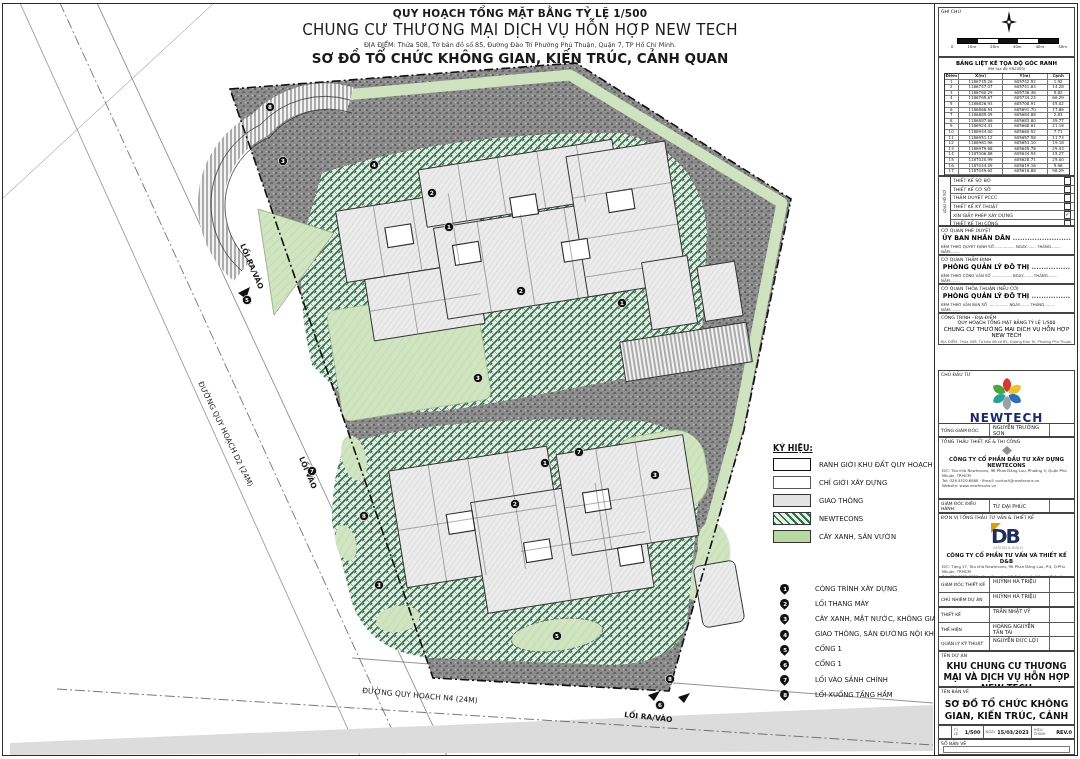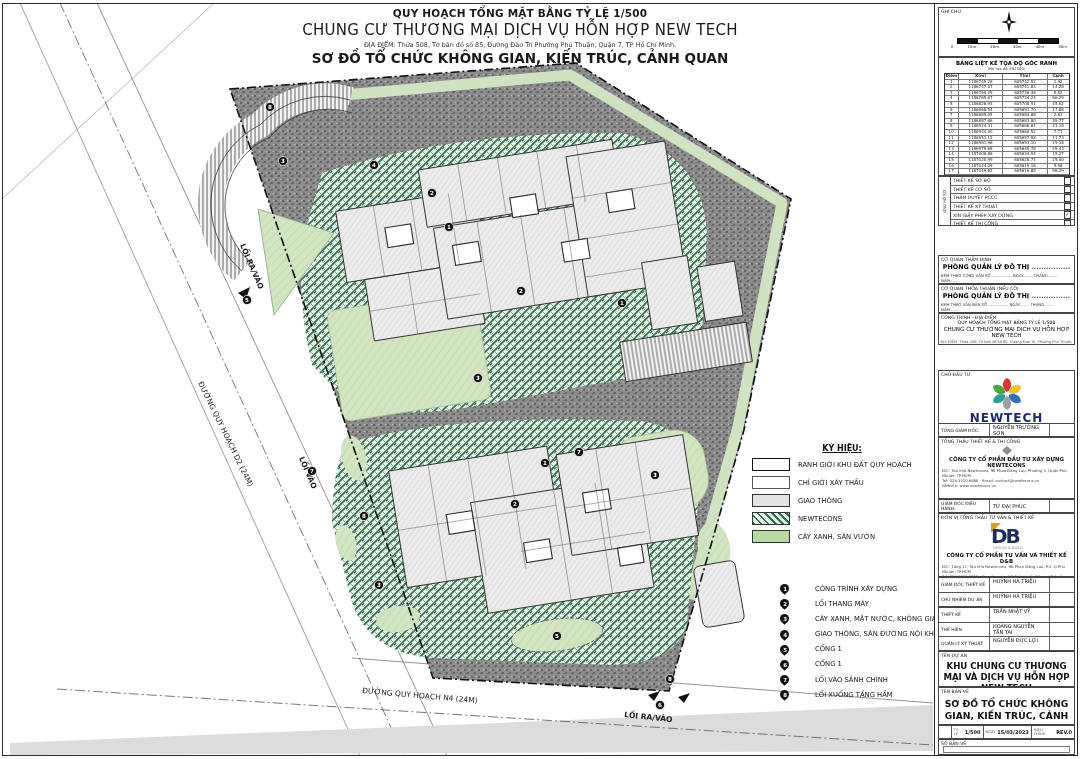--- a/index.html
+++ b/index.html
@@ -8,21 +8,21 @@
   svg text{user-select:none;}
 
   
   .titleblock{position:absolute;left:170px;top:7px;width:700px;text-align:center;color:#1a1a1a;line-height:1.25;}
   .tb1{font-size:10.5px;font-weight:bold;letter-spacing:.2px;}
   .tb2{font-size:15px;letter-spacing:.3px;margin-top:1px;}
   .tb3{font-size:6.4px;color:#333;margin-top:1px;}
   .tb4{font-size:13.5px;font-weight:bold;margin-top:1px;}
 
   
-  .legend{position:absolute;left:752px;top:444px;width:180px;font-size:6.8px;color:#111;text-align:center;}
+  .legend{position:absolute;left:773px;top:444px;width:180px;font-size:6.8px;color:#111;}
   .legend .lt{font-size:8px;font-weight:bold;text-decoration:underline;margin-bottom:5px;}
   .lrow{display:flex;align-items:center;margin-bottom:5px;}
   .sw{width:36px;height:11px;margin-right:8px;border:1px solid #333;flex:0 0 auto;}
   .sw.boundary{border:1.6px solid #111;background:#fff;}
   .sw.buildline{border:1px solid #555;background:#fff;}
   .sw.traffic{background:#e3e3e3;}
   .sw.hard{background:repeating-linear-gradient(45deg,#2c7350 0 2px,#e7eee4 2px 5px);}
   .sw.green{background:#b7d9a2;}
 
   
@@ -264,21 +264,21 @@
   </div>
 
   <div class="legend">
     <div class="lt">KÝ HIỆU:</div>
     <div class="lrow">
         <div class="sw boundary"></div>
         <span>RANH GIỚI KHU ĐẤT QUY HOẠCH</span>
       </div>
     <div class="lrow">
         <div class="sw buildline"></div>
-        <span>CHỈ GIỚI XÂY THẦU</span>
+        <span>CHỈ GIỚI XÂY DỰNG</span>
       </div>
     <div class="lrow">
         <div class="sw traffic"></div>
         <span>GIAO THÔNG</span>
       </div>
     <div class="lrow">
         <div class="sw hard"></div>
         <span>NEWTECONS</span>
       </div>
     <div class="lrow">
@@ -512,20 +512,25 @@
       <div class="phrow">
           <span>XIN GIẤY PHÉP XÂY DỰNG</span>
           <span class="cbx">✓</span>
         </div>
       <div class="phrow">
           <span>THIẾT KẾ THI CÔNG</span>
           <span class="cbx"></span>
         </div>
     </div>
 
+    <div class="box" style="top:223px;height:27px;">
+      <div class="bh">CƠ QUAN PHÊ DUYỆT</div>
+      <div class="agency"><span>ỦY BAN NHÂN DÂN</span> <span class="dots">........................</span></div>
+      <div class="note">KÈM THEO QUYẾT ĐỊNH SỐ ................  NGÀY........  THÁNG........  NĂM........</div>
+    </div>
     <div class="box" style="top:252px;height:27px;">
       <div class="bh">CƠ QUAN THẨM ĐỊNH</div>
       <div class="agency"><span>PHÒNG QUẢN LÝ ĐÔ THỊ</span> <span class="dots">................</span></div>
       <div class="note">KÈM THEO CÔNG VĂN SỐ ................  NGÀY........  THÁNG........  NĂM........</div>
     </div>
     <div class="box" style="top:281px;height:27px;">
       <div class="bh">CƠ QUAN THỎA THUẬN (NẾU CÓ)</div>
       <div class="agency"><span>PHÒNG QUẢN LÝ ĐÔ THỊ</span> <span class="dots">................</span></div>
       <div class="note">KÈM THEO VĂN BẢN SỐ ................  NGÀY........  THÁNG........  NĂM........</div>
     </div>

